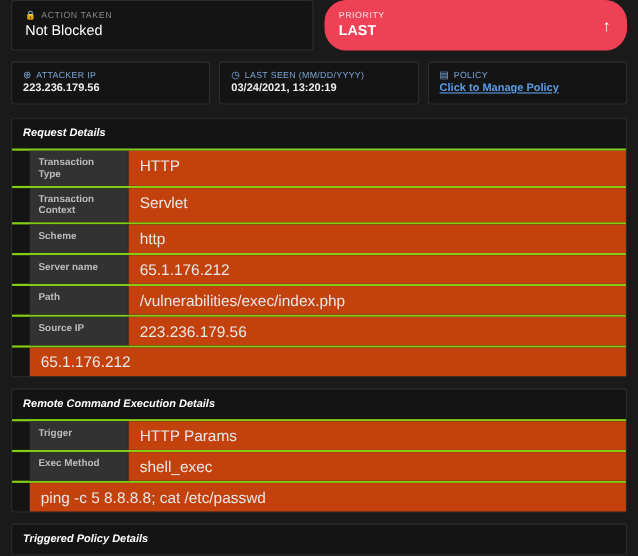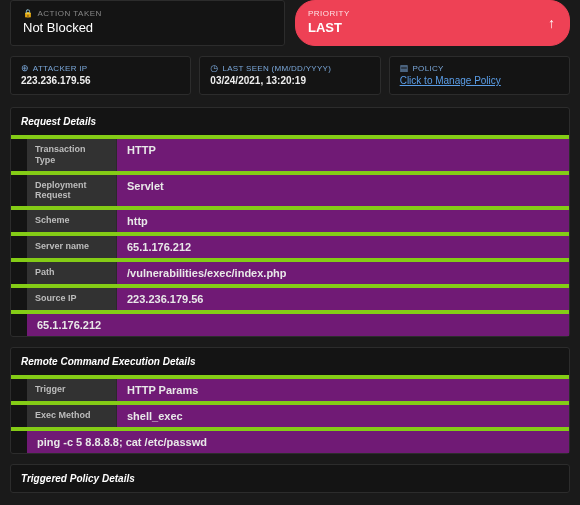--- a/index.html
+++ b/index.html
@@ -74,58 +74,58 @@
   color: #7aa7d9;
   text-transform: uppercase;
   letter-spacing: 0.3px;
   margin-bottom: 2px;
   display: flex;
   align-items: center;
   gap: 4px;
 }
 .info-label .ico { font-size: 9px; }
 .info-value { font-size: 10px; font-weight: 600; color: #eee; }
-.info-value.link { color: #5b9ee8; text-decoration: underline; cursor: pointer; font-weight: 400; }
+.info-value.link { color: #5b9ee8; text-decoration: underline; cursor: pointer; font-weight: 700; }
 
 .section {
   background: #141414;
   border: 1px solid #2c2c2c;
   border-radius: 3px;
   margin-bottom: 10px;
 }
 .section-header {
   font-size: 10px;
   font-weight: 700;
   color: #fff;
   padding: 8px 10px;
   font-style: italic;
 }
 .kv-row {
   display: flex;
-  border-top: 4px solid #84cc16;
+  border-top: 2px solid #84cc16;
   padding-left: 16px;
 }
 .kv-key {
   width: 90px;
   min-width: 90px;
   background: #323232;
   border-right: 1px solid #2a2a2a;
   padding: 5px 8px;
   font-size: 9px;
   font-weight: 600;
   color: #bdbdbd;
   line-height: 1.2;
 }
 .kv-val {
   flex: 1;
   padding: 5px 10px;
-  font-size: 11px;
-  font-weight: 700;
+  font-size: 14px;
+  font-weight: 400;
   color: #e8e8e8;
-  background: #701a75;
+  background: #c2410c;
 }
 </style>
 </head>
 <body>
 
 <div class="container">
 
 
   <div class="top-cards">
     <div class="card">
@@ -166,21 +166,21 @@
     </div>
   </div>
 
   <div class="section">
     <div class="section-header">Request Details</div>
     <div class="kv-row">
         <div class="kv-key">Transaction Type</div>
         <div class="kv-val">HTTP</div>
       </div>
     <div class="kv-row">
-        <div class="kv-key">Deployment Request</div>
+        <div class="kv-key">Transaction Context</div>
         <div class="kv-val">Servlet</div>
       </div>
     <div class="kv-row">
         <div class="kv-key">Scheme</div>
         <div class="kv-val">http</div>
       </div>
     <div class="kv-row">
         <div class="kv-key">Server name</div>
         <div class="kv-val">65.1.176.212</div>
       </div>

